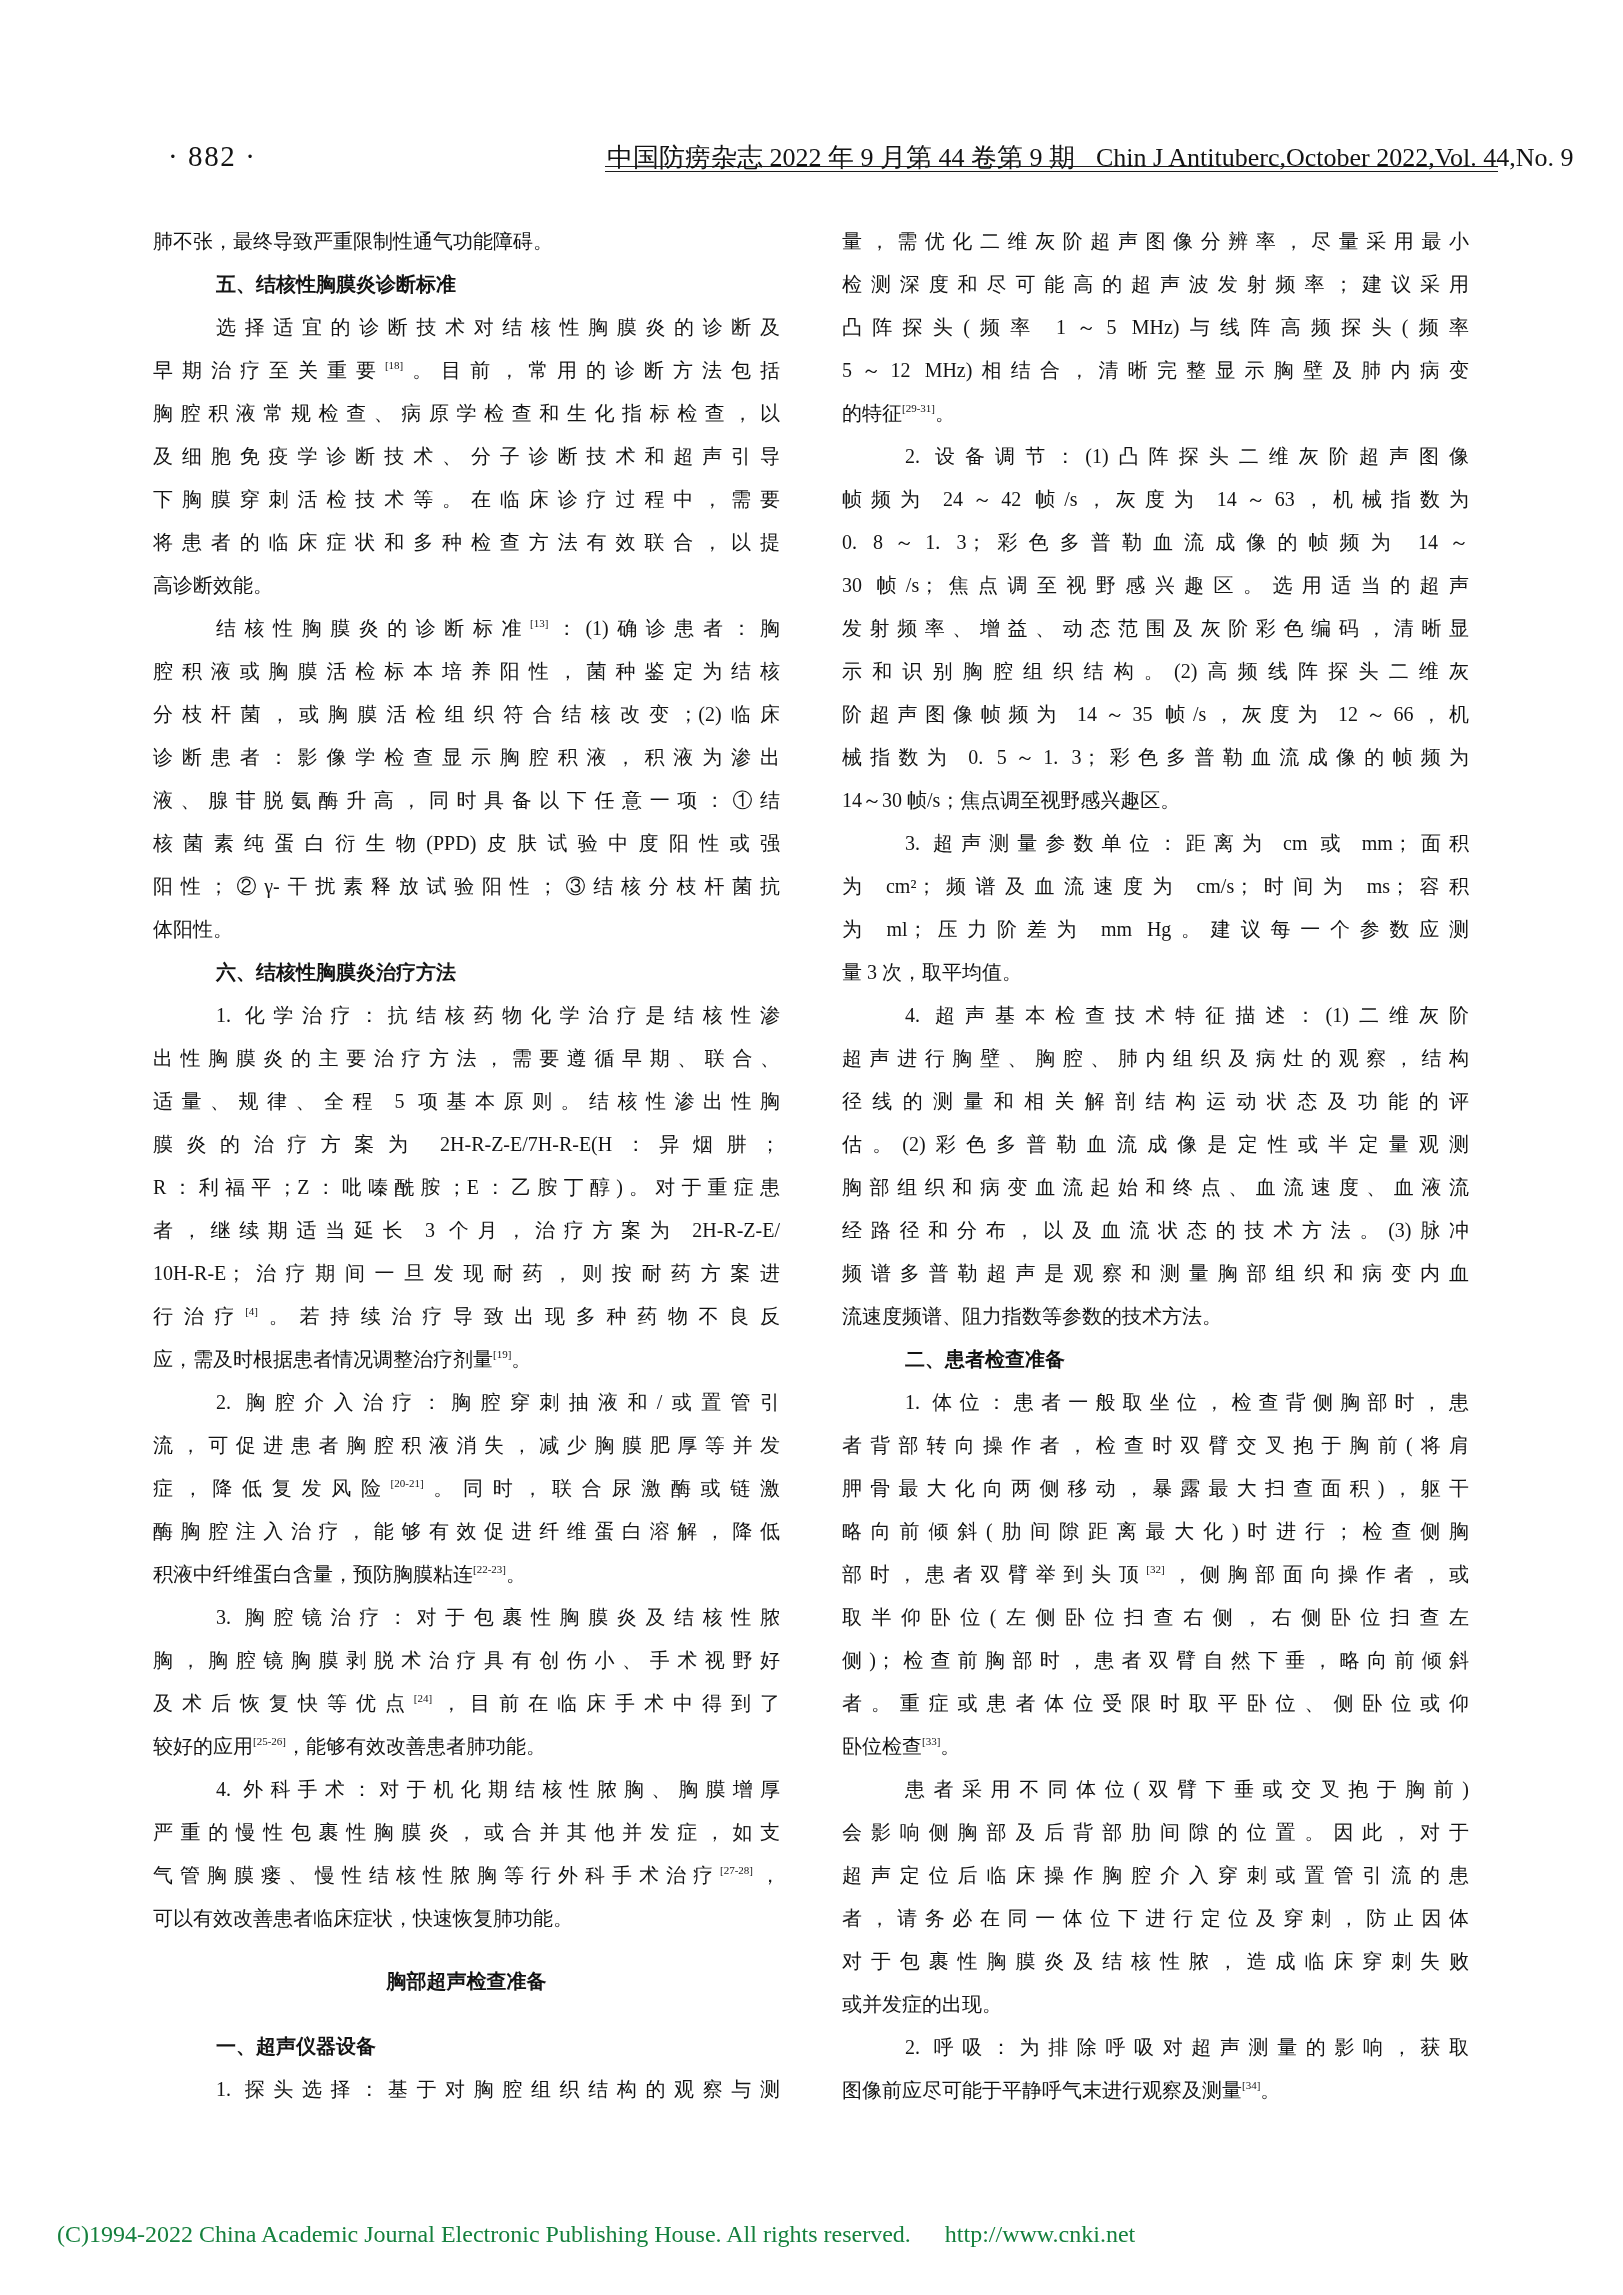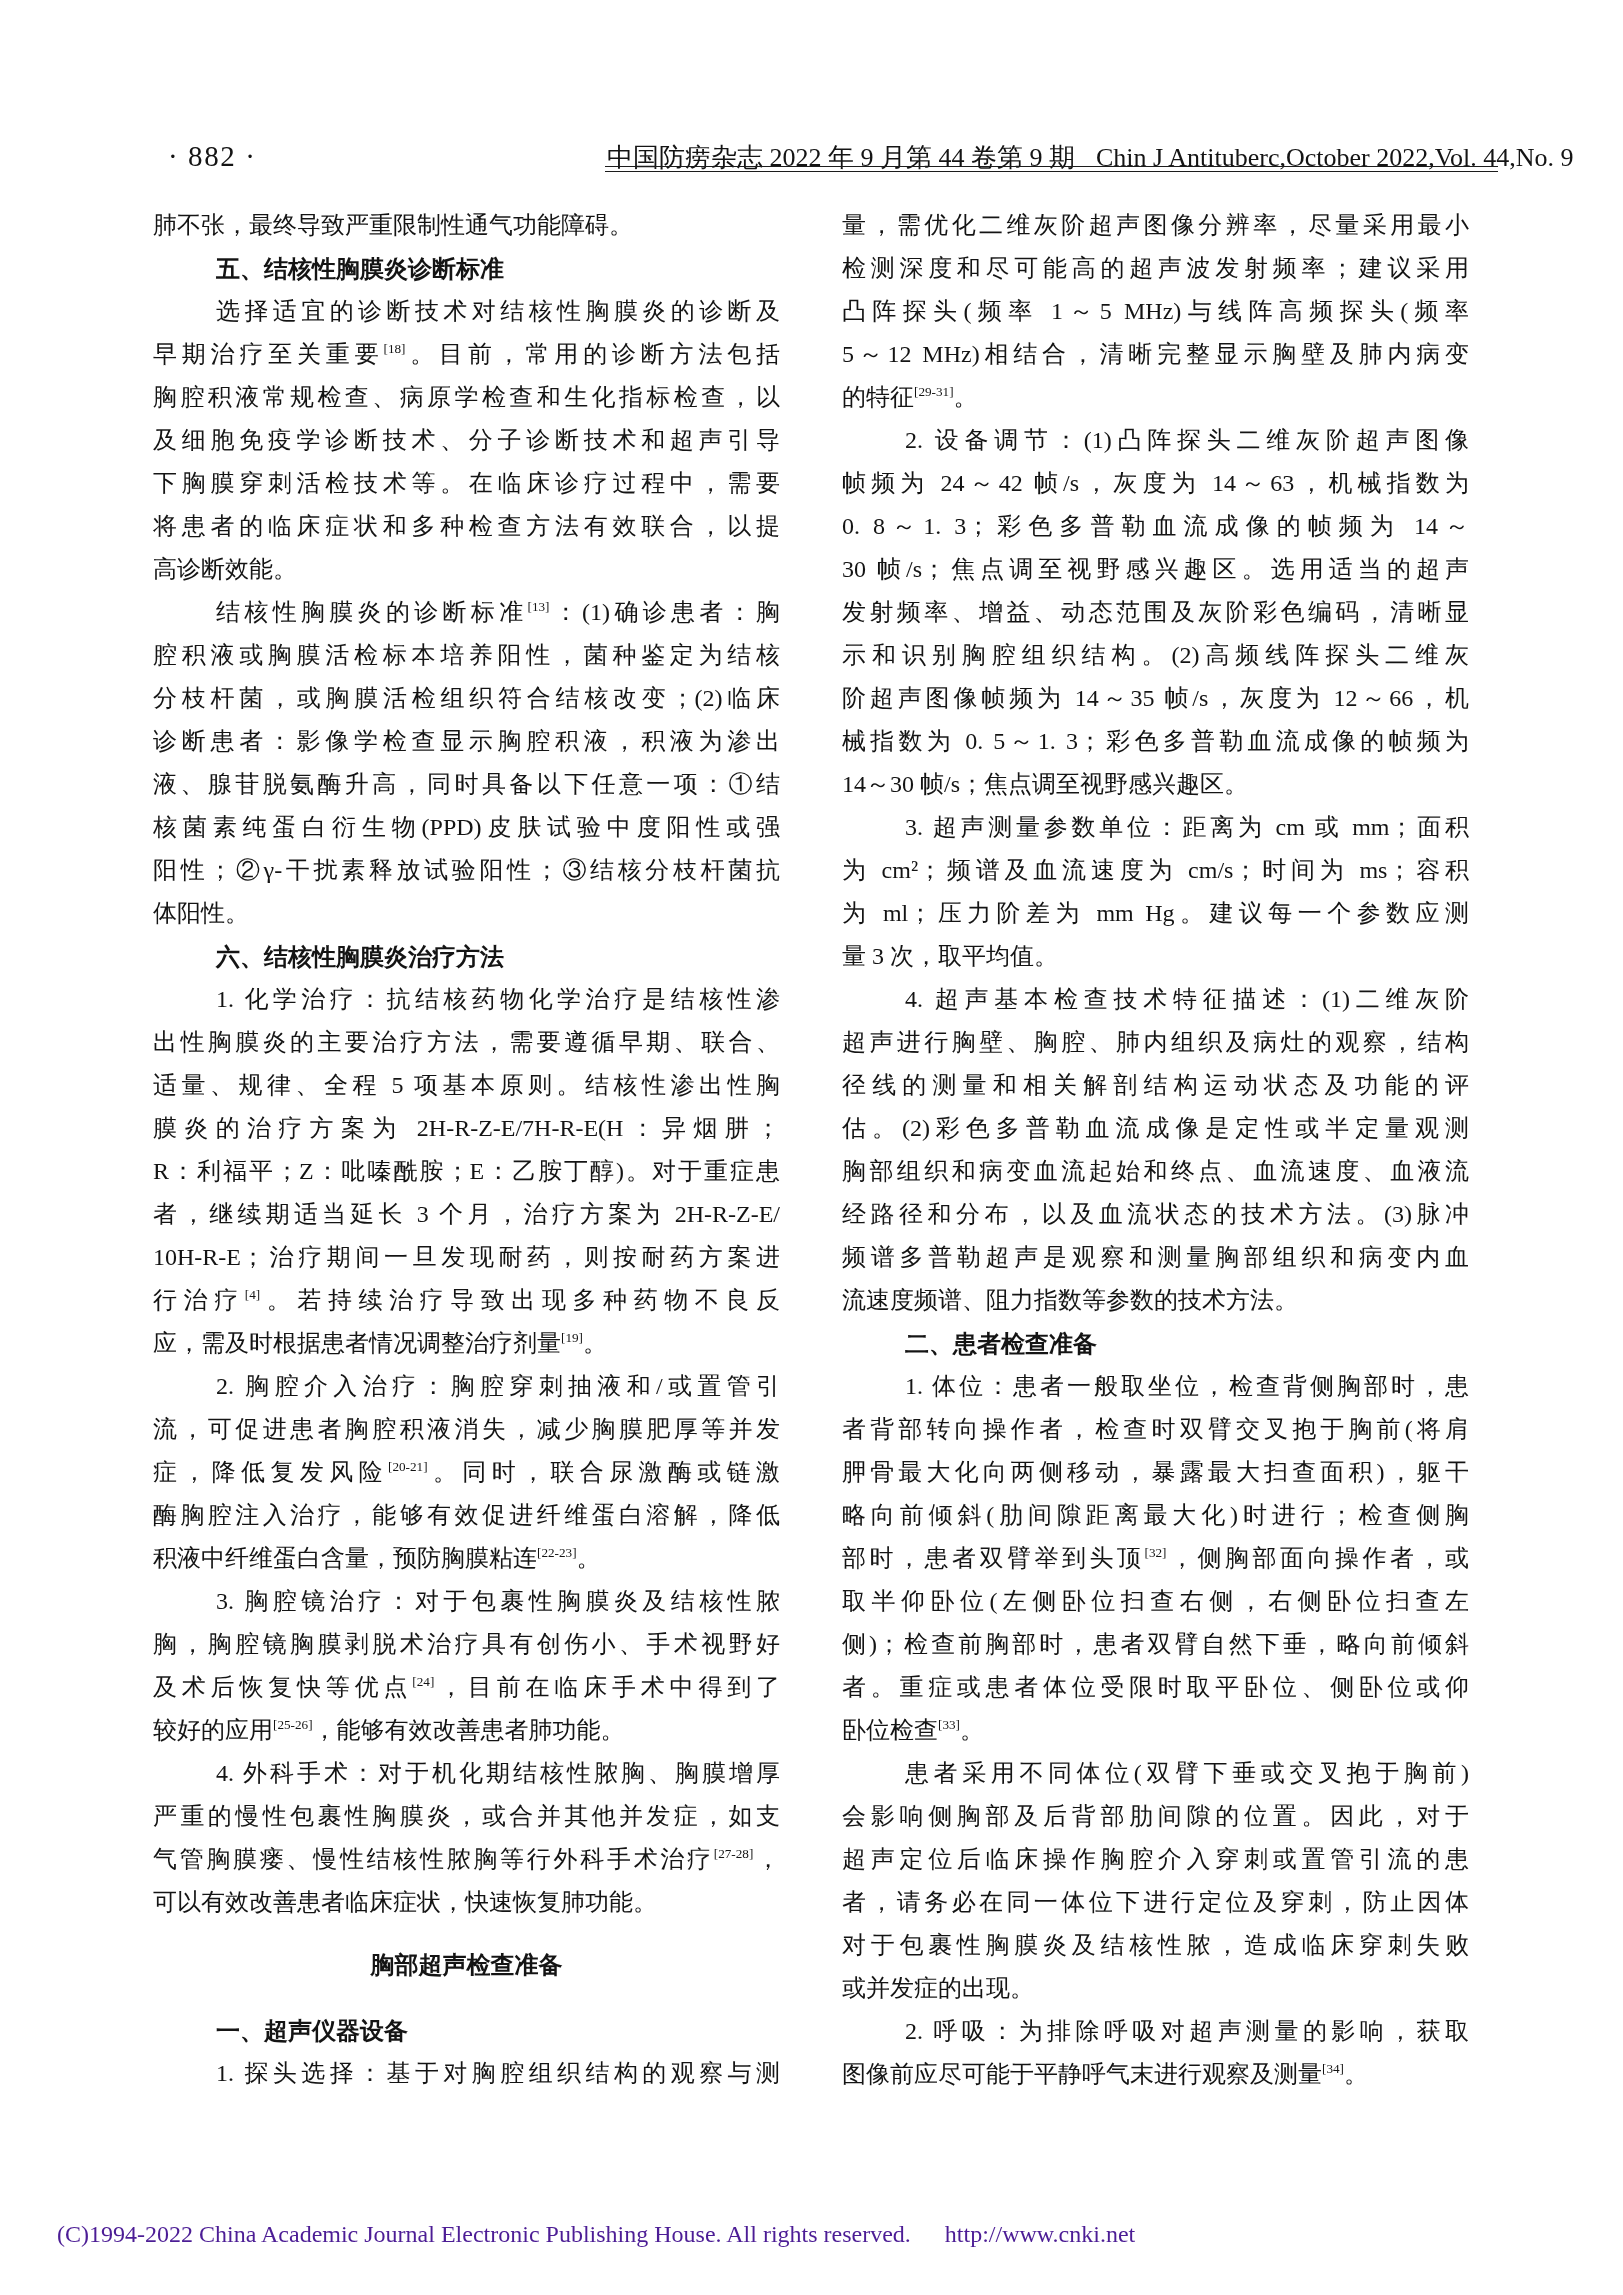--- a/index.html
+++ b/index.html
@@ -23,22 +23,22 @@
     font-size:26px; white-space:nowrap;
   }
   .journal .jen { margin-left:21px; }
   .header-rule {
     position:absolute; left:605px; top:166px; width:893px; height:4px;
     border-top:1.6px solid #1c1c1c; border-bottom:1.6px solid #1c1c1c;
   }
 
   
   .col {
-    position:absolute; top:204px; width:627px;
-    font-size:24px; line-height:43px;
+    position:absolute; top:220px; width:627px;
+    font-size:20px; line-height:43px;
   }
   .col-left  { left:153px; }
   .col-right { left:842px; }
   .col p { margin:0; white-space:nowrap; text-align:justify; overflow:visible; }
   .col p.j  { text-align-last:justify; }
   .col p.ij { text-align-last:justify; text-indent:63px; }
   .col p.end { text-align-last:left; }
   .col p.head {
     text-indent:63px; font-weight:bold;
     font-family:Liberation Sans, sans-serif;
@@ -46,21 +46,21 @@
   .col p.title {
     text-align:left; text-align-last:center; font-weight:bold;
     font-family:Liberation Mono, monospace;
     margin:21px 0;
   }
   .col sup { font-size:0.55em; vertical-align:super; line-height:0; }
 
   
   .footer {
     position:absolute; left:57px; top:2221px;
-    font-size:24px; color:#4c1d95; white-space:nowrap;
+    font-size:24px; color:#15803d; white-space:nowrap;
   }
   .footer .furl { margin-left:34px; }
 </style>
 </head>
 <body>
 
 <div class="page">
 
   <span class="pagenum">· 882 ·</span>
 

